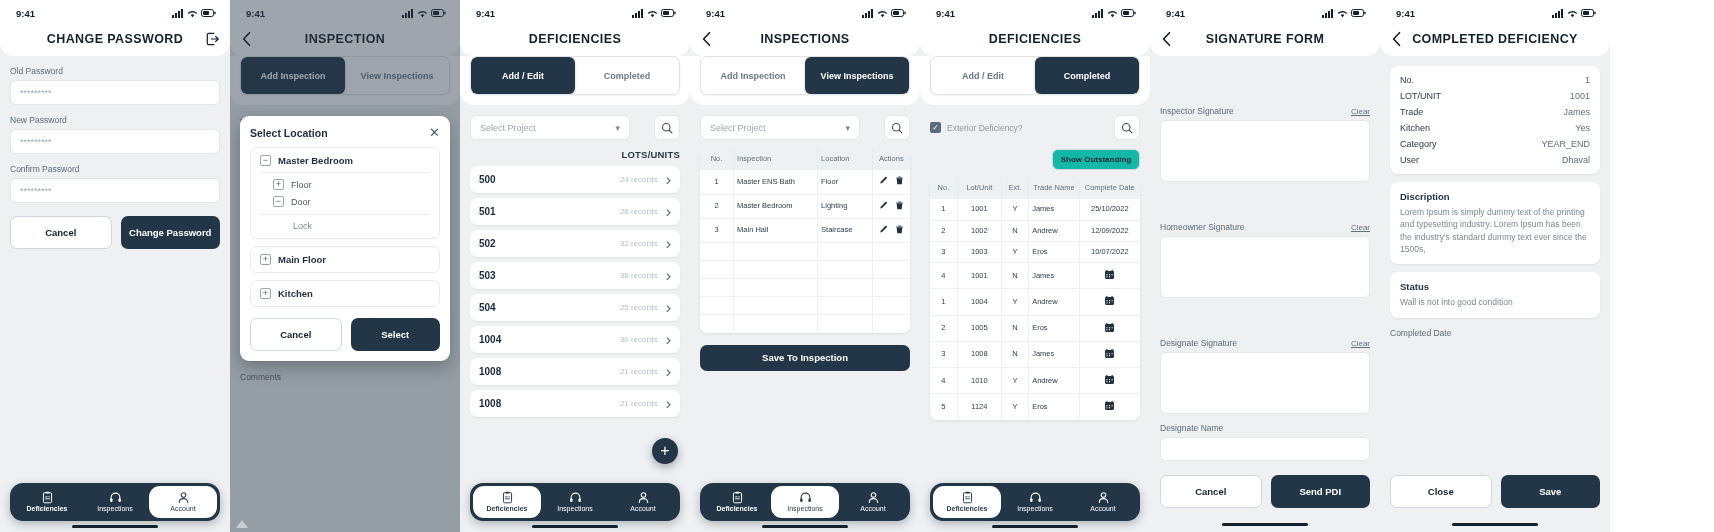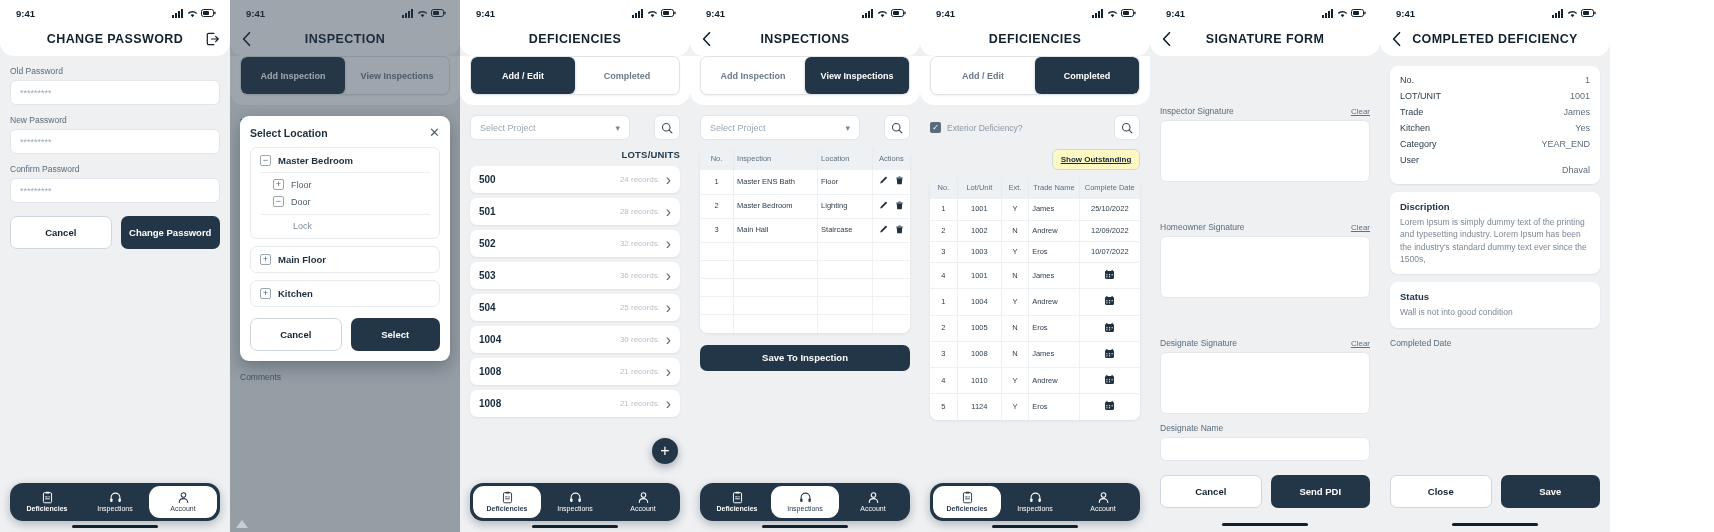--- a/index.html
+++ b/index.html
@@ -162,23 +162,23 @@
   .cbrow { display: flex; align-items: center; gap: 6px; margin-bottom: 9px; }
   .cb {
     width: 11px; height: 11px; border-radius: 2px; background: #5b6b7c;
     display: flex; align-items: center; justify-content: center;
     color: #fff; font-size: 8px; cursor: pointer;
   }
   .cbtxt { font-size: 8.5px; color: #8c98a4; }
 
   .outbtn {
     margin: 0 0 8px auto; width: 88px; height: 21px; border-radius: 6px;
-    background: #fef9c3; border: 1px solid #cfd6dd; color: #17283a;
+    background: #14b8a6; border: 1px solid #cfd6dd; color: #17283a;
     font-size: 8px; font-weight: bold; display: flex; align-items: center;
-    justify-content: center; cursor: pointer; text-decoration: underline;
+    justify-content: center; cursor: pointer;
   }
 
   
   .sighead { display: flex; align-items: baseline; margin-bottom: 4px; margin-top: 40px; }
   .sighead .lbl { font-size: 8.5px; color: #5a6b7b; }
   .sighead .clr {
     margin-left: auto; font-size: 8px; color: #5f7182; text-decoration: underline;
     cursor: pointer;
   }
   .sigbox {
@@ -186,21 +186,21 @@
     height: 62px; margin-bottom: 9px;
   }
   .sigbox.short { height: 24px; }
 
   
   .dcard {
     background: #fff; border-radius: 8px; padding: 9px 10px; margin-bottom: 8px;
     box-shadow: 0 1px 2px rgba(25,40,60,.07);
   }
   .drow { display: flex; align-items: baseline; margin-bottom: 6px; font-size: 9px; }
-  .drow:last-child { margin-bottom: 0; flex-direction: column; }
+  .drow:last-child { margin-bottom: 0; }
   .drow .k { color: #2b3b4b; }
   .drow .v { margin-left: auto; color: #5e6e7e; }
   .dtitle { font-size: 9.5px; font-weight: bold; color: #23354a; margin-bottom: 4px; }
   .dtext { font-size: 8.5px; color: #7c8894; line-height: 1.45; }
 
   .datefield {
     background: #fff; border: 1px solid #e2e6ea; border-radius: 6px; height: 25px;
     display: flex; align-items: center; padding: 0 9px; font-size: 9px; color: #9aa7b4;
   }
   .datefield .cal { margin-left: auto; color: #5b6b7c; }

